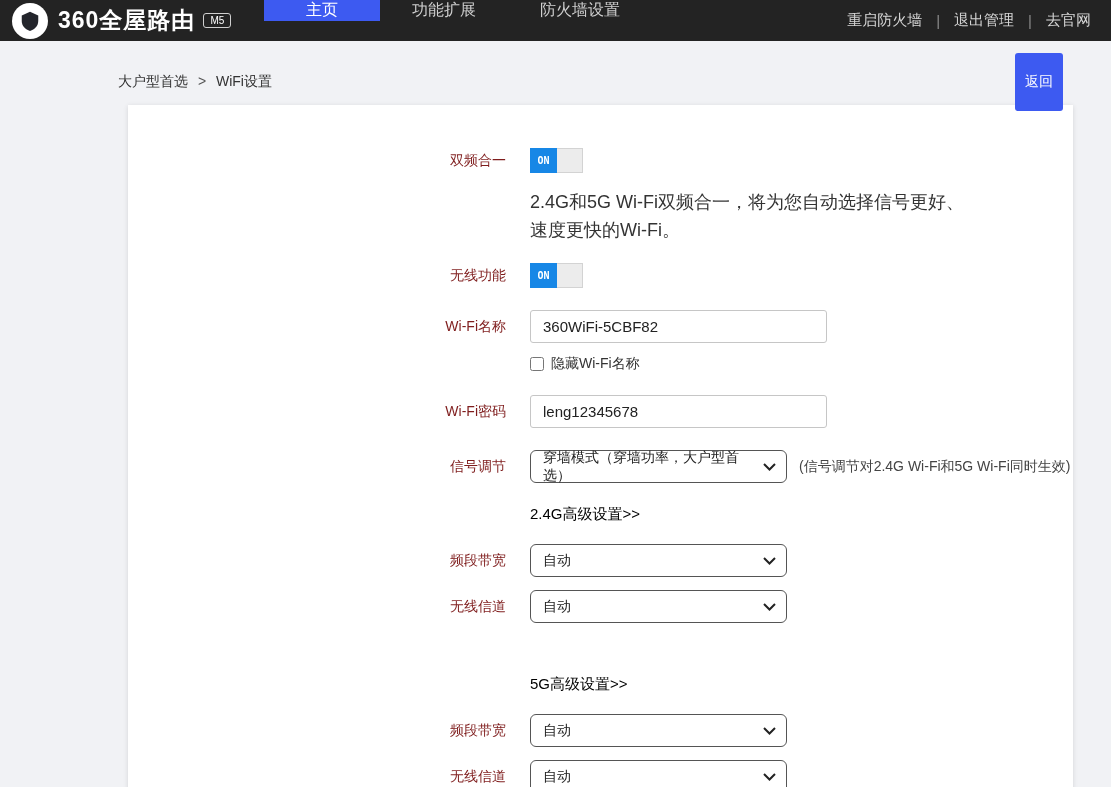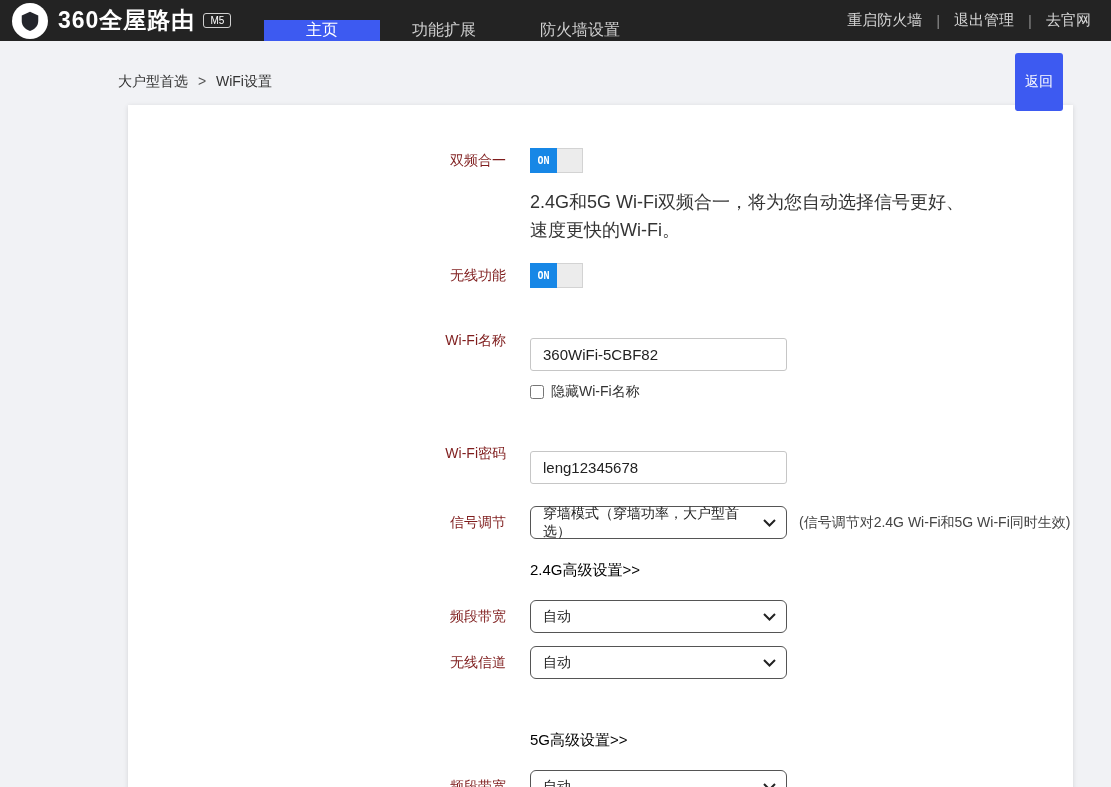--- a/index.html
+++ b/index.html
@@ -15,21 +15,21 @@
   .brand { display:flex; align-items:center; padding-left:12px; width:260px; }
   .logo-circle {
     width:36px; height:36px; border-radius:50%; background:#fff;
     display:flex; align-items:center; justify-content:center; flex:none;
   }
   .brand-text { color:#fff; font-size:23px; font-weight:bold; margin-left:10px; letter-spacing:1px; white-space:nowrap; }
   .model-badge {
     color:#fff; font-size:10px; border:1px solid #cfcfcf; border-radius:3px;
     padding:1px 6px; margin-left:8px; white-space:nowrap;
   }
-  .tabs { display:flex; align-items:flex-end; margin-left:4px; }
+  .tabs { display:flex; align-items:flex-start; margin-left:4px; }
   .tab {
     color:#cfcfcf; font-size:16px; display:flex; align-items:center; justify-content:center;
     padding:0 32px; cursor:pointer; white-space:nowrap;
   }
   .tab.active { background:#3d5af1; color:#fff; padding:0 42px; }
   .top-actions {
     margin-left:auto; display:flex; align-items:center; padding-right:20px;
     color:#d6d6d6; font-size:15px;
   }
   .top-actions a { color:#d6d6d6; text-decoration:none; cursor:pointer; white-space:nowrap; }
@@ -63,23 +63,23 @@
     font-family:"DejaVu Sans Mono",monospace; display:flex; align-items:center; justify-content:center;
   }
   .toggle-off { flex:1; background:#ececec; border:1px solid #d3d3d3; border-left:none; }
   
   .desc {
     margin-left:402px; width:448px; font-size:18px; line-height:28px; color:#333;
     margin-top:15px; margin-bottom:19px;
   }
   
   .text-input {
-    width:257px; height:33px; border:1px solid #c6c6c6; border-radius:3px;
+    width:297px; height:33px; border:1px solid #c6c6c6; border-radius:3px;
     font-size:15px; color:#222; padding:0 12px;
-    font-family:"Liberation Sans","DejaVu Sans",sans-serif; background:#fff;margin-top:28px;
+    font-family:"Liberation Sans","DejaVu Sans",sans-serif; background:#fff;
   }
   .fake-select {
     width:257px; height:33px; border:1px solid #555; border-radius:6px; background:#fff;
     display:flex; align-items:center; justify-content:space-between;
     padding:0 10px 0 12px; font-size:14px; color:#222; cursor:pointer;
   }
   .chev { display:flex; align-items:center; flex:none; }
   .checkbox-row { margin-left:402px; margin-top:12px; display:flex; align-items:center; }
   .checkbox-row input {
     width:14px; height:14px; margin-right:7px; cursor:pointer; accent-color:#fff;

